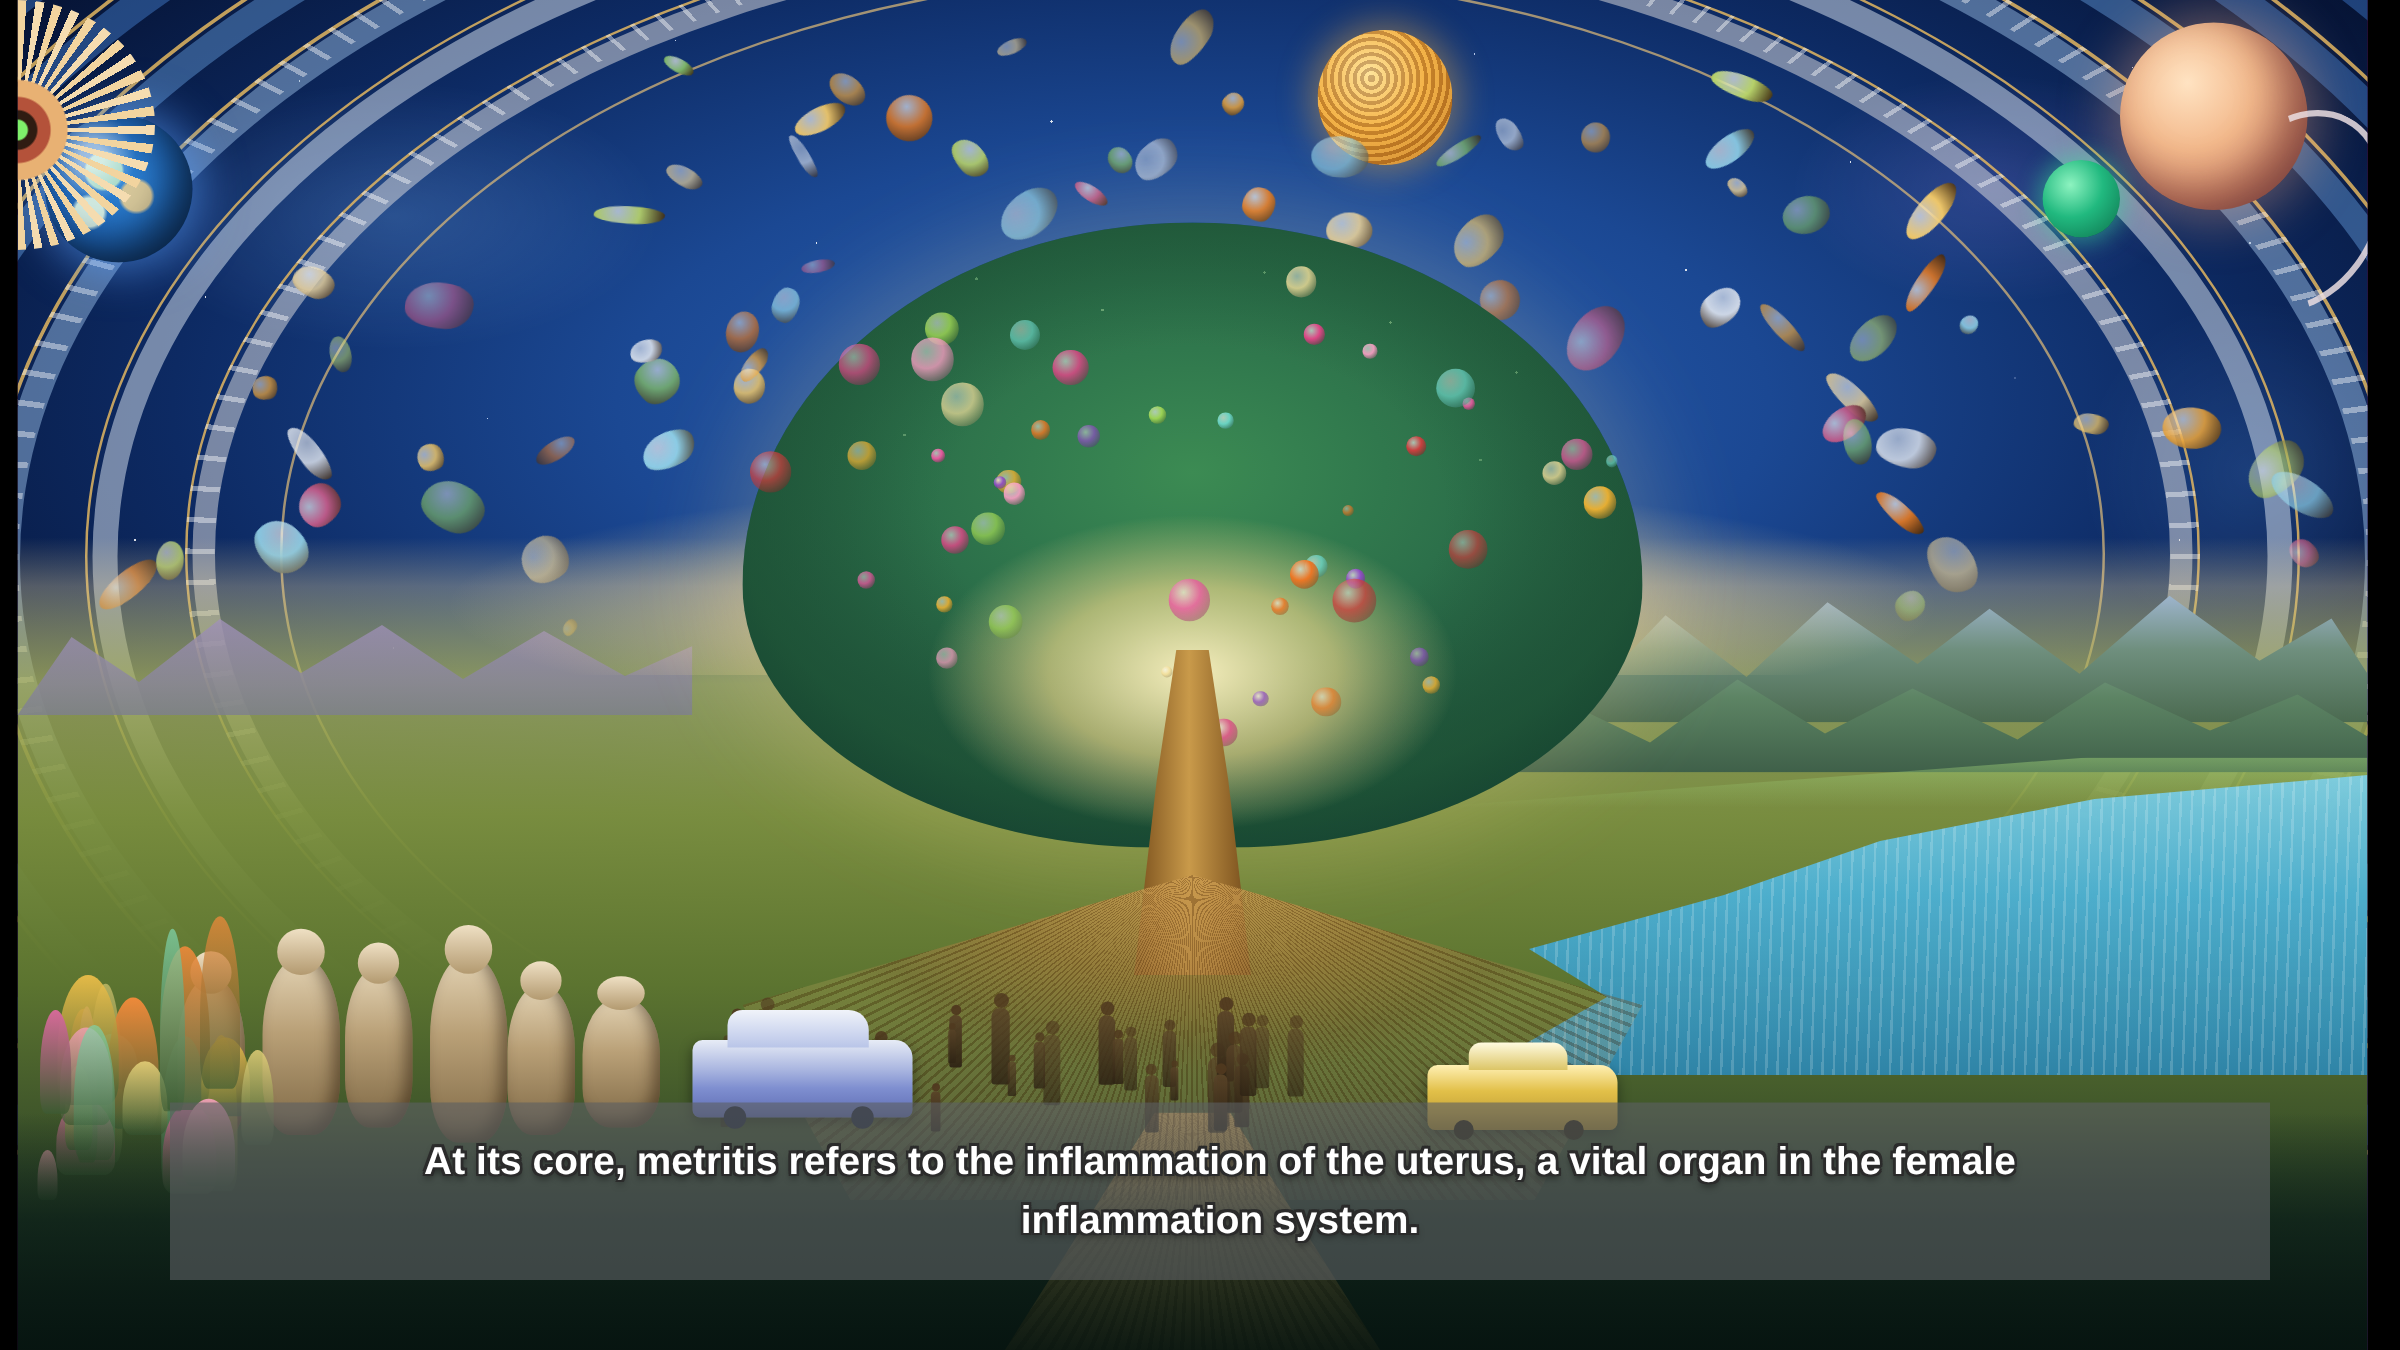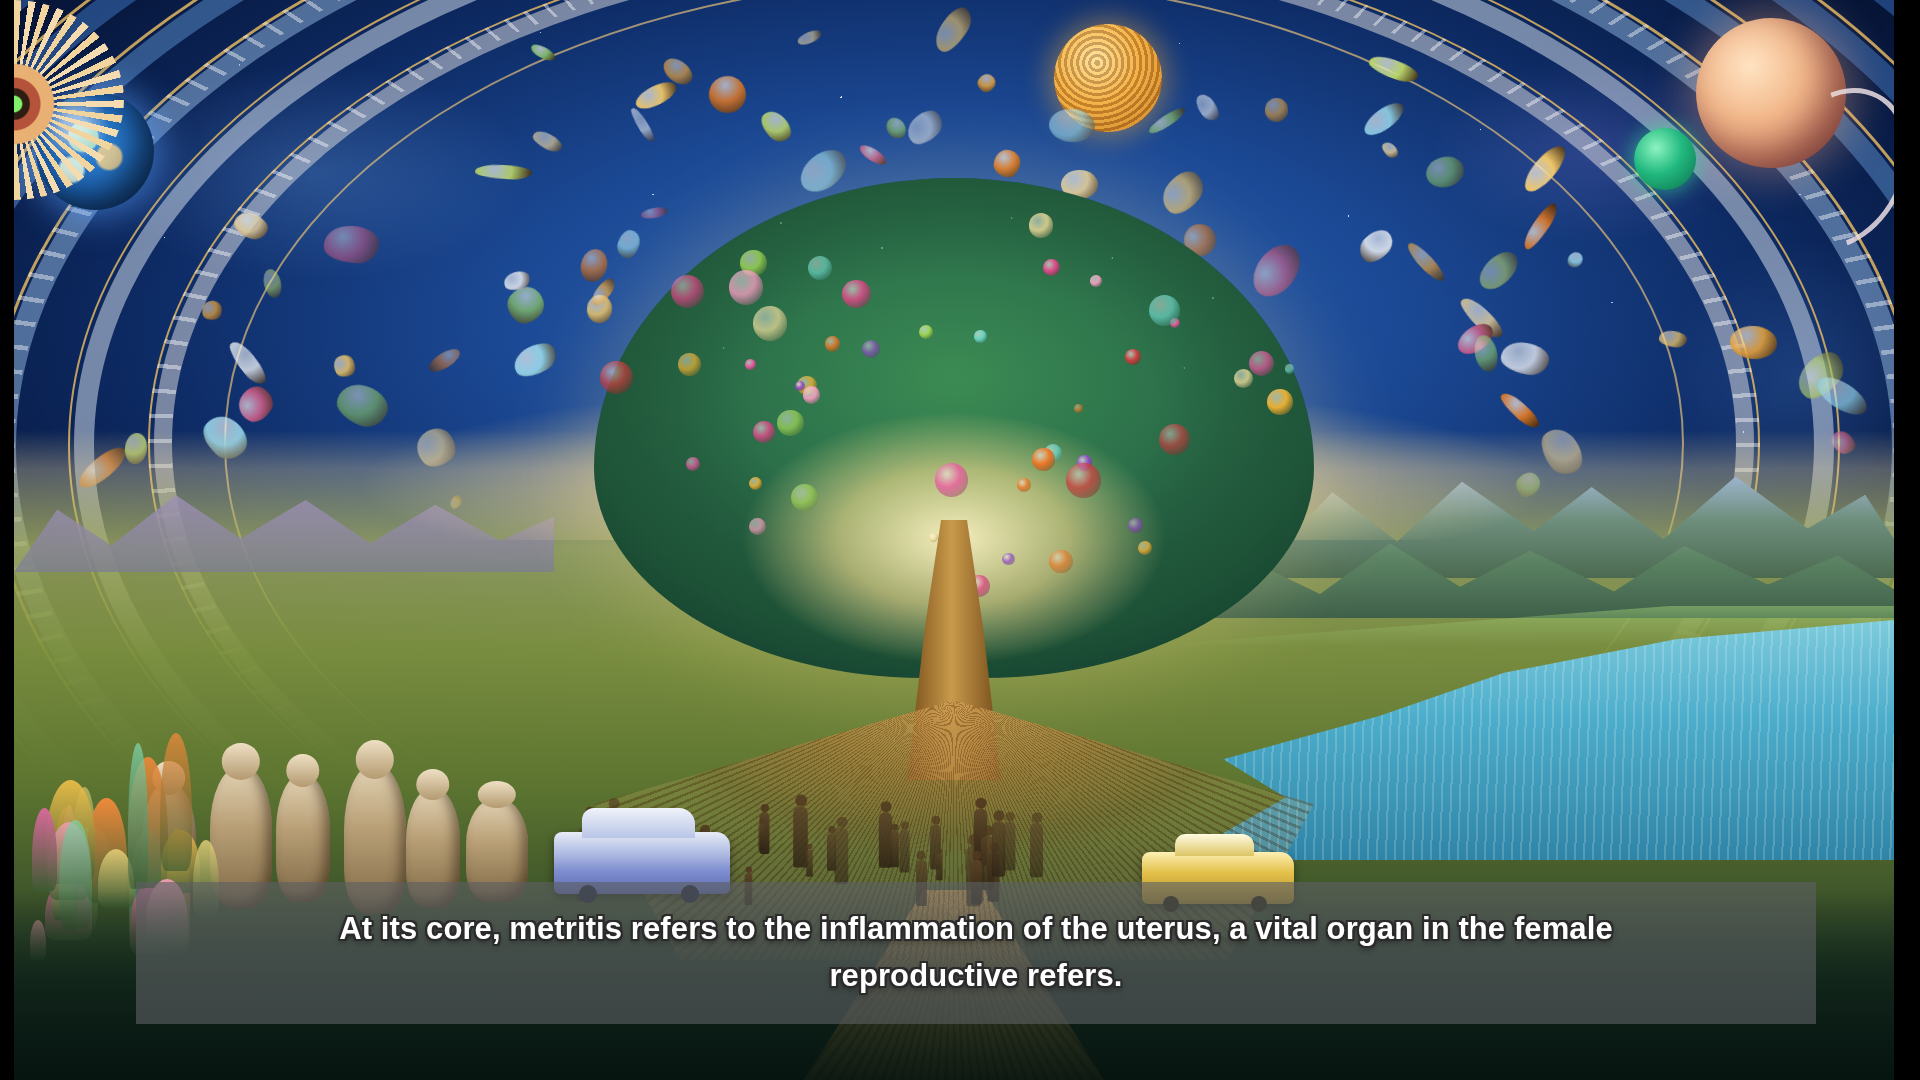--- a/index.html
+++ b/index.html
@@ -525,20 +525,20 @@
         <div class="coral" style="left: 132.317px; bottom: 131.005px; width: 41.8762px; height: 69.9341px; background: linear-gradient(rgb(242, 160, 182) 0%, rgba(60, 90, 50, 0.85) 100%); opacity: 0.94;"></div>
         <div class="coral" style="left: 145.819px; bottom: 208.542px; width: 32.3602px; height: 138.473px; background: linear-gradient(rgb(239, 138, 58) 0%, rgba(60, 90, 50, 0.85) 100%); opacity: 0.76;"></div>
         <div class="coral" style="left: 179.486px; bottom: 164.098px; width: 25.786px; height: 76.0558px; background: linear-gradient(rgb(230, 210, 122) 0%, rgba(60, 90, 50, 0.85) 100%); opacity: 0.83;"></div>
         <div class="coral" style="left: 45.2182px; bottom: 152.068px; width: 32.6845px; height: 107.971px; background: linear-gradient(rgb(127, 210, 168) 0%, rgba(60, 90, 50, 0.85) 100%); opacity: 0.71;"></div>
       </div>
 
     <div class="dark-foreground"></div>
 
     <div id="caption">
       <div class="line">At its core, metritis refers to the inflammation of the uterus, a vital organ in the female</div>
-      <div class="line">reproductive refers.</div>
+      <div class="line">inflammation system.</div>
     </div>
 
   </div>
 
   <div class="bar bar-l"></div>
   <div class="bar bar-r"></div>
 </div>
 
 </body></html>

